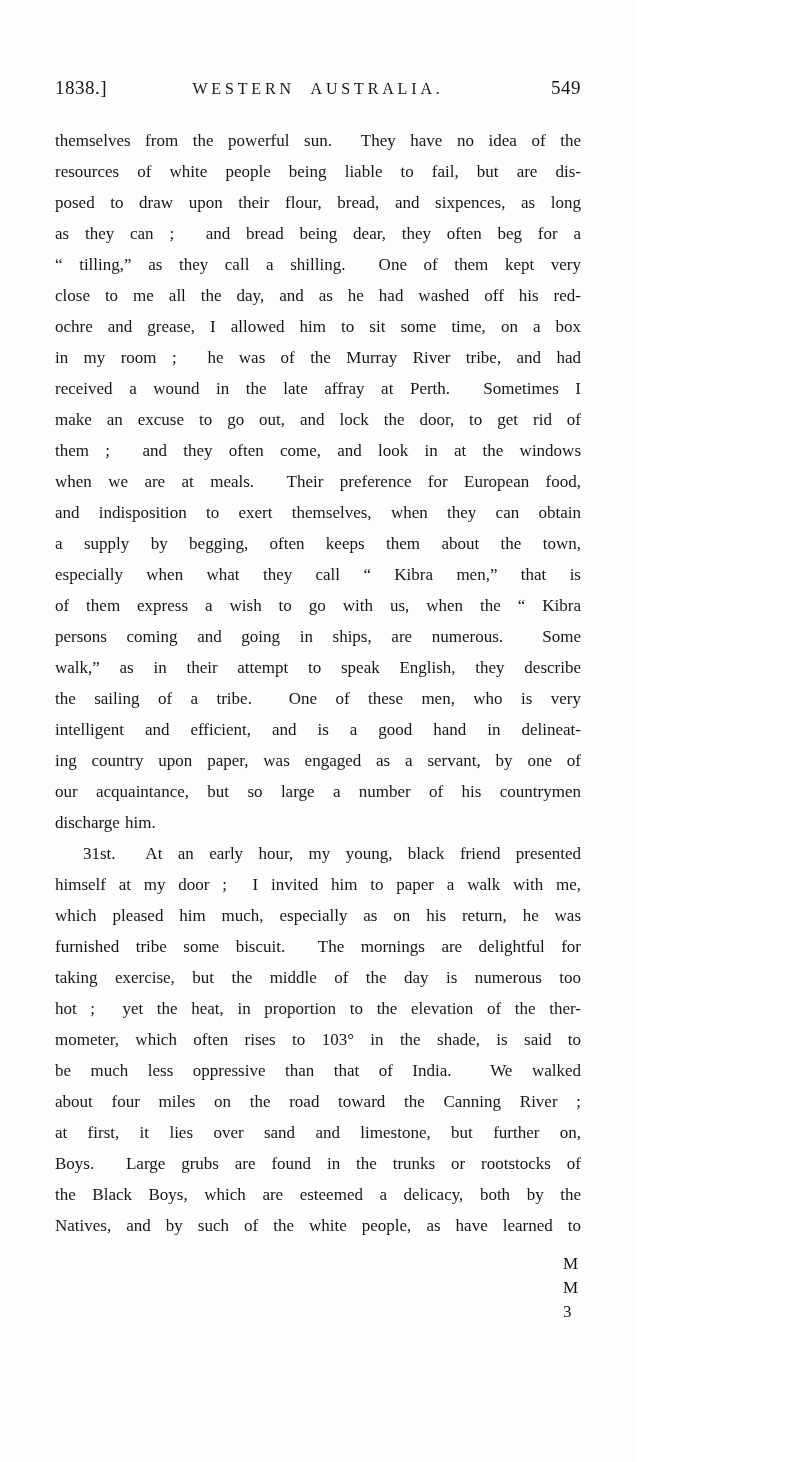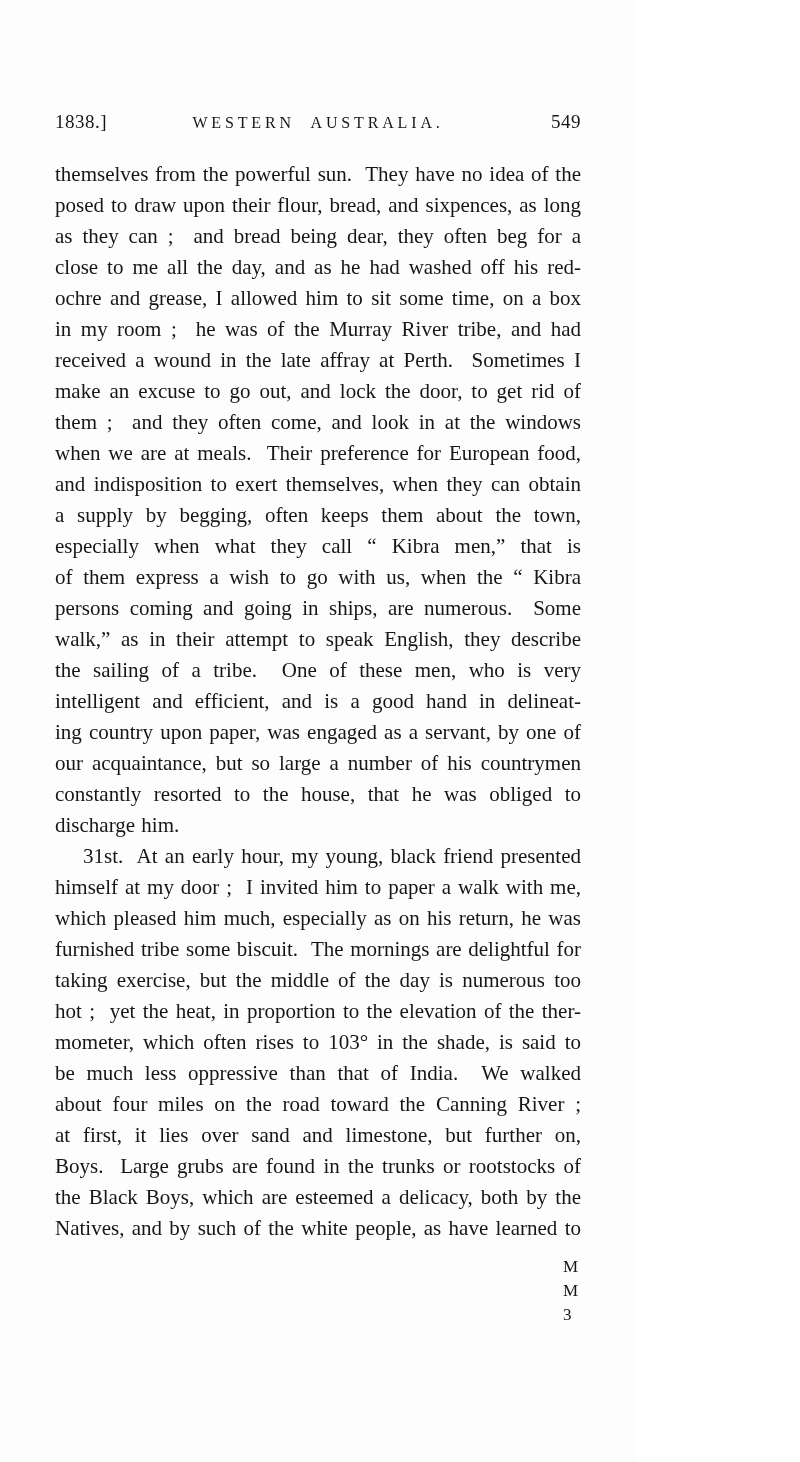--- a/index.html
+++ b/index.html
@@ -8,21 +8,21 @@
     background: #ffffff;
   }
   .page {
     position: relative;
     width: 636px;
     height: 1462px;
     background: #fdfdfd;
     color: #161616;
     font-family: "Liberation Serif", "DejaVu Serif", serif;
     box-sizing: border-box;
-    padding: 110px 55px 0 55px;
+    padding: 76px 55px 0 55px;
     overflow: hidden;
   }
   .header {
     display: flex;
     align-items: baseline;
     justify-content: space-between;
     font-size: 19px;
     line-height: 24px;
     margin-bottom: 24px;
   }
@@ -36,21 +36,21 @@
     font-size: 16px;
     letter-spacing: 0.24em;
     word-spacing: 0.55em;
   }
   .header .page-num {
     width: 110px;
     text-align: right;
     letter-spacing: 0.5px;
   }
   .body-text {
-    font-size: 21px;
+    font-size: 17px;
   }
   .line {
     white-space: pre-wrap;
     text-align: justify;
     text-align-last: justify;
     line-height: 31px;
     height: 31px;
     word-spacing: 1px;
   }
   .line.flush-last {
@@ -74,40 +74,41 @@
 <div class="page">
   <div class="header">
     <span class="year">1838.]</span>
     <span class="running-title">WESTERN AUSTRALIA.</span>
     <span class="page-num">549</span>
   </div>
 
   <div class="body-text" id="page-body">
       <div>
         <div class="line">themselves from the powerful sun.  They have no idea of the</div>
+        <div class="line">resources of white people being liable to fail, but are dis-</div>
         <div class="line">posed to draw upon their flour, bread, and sixpences, as long</div>
         <div class="line">as they can ;  and bread being dear, they often beg for a</div>
+        <div class="line">“ tilling,” as they call a shilling.  One of them kept very</div>
         <div class="line">close to me all the day, and as he had washed off his red-</div>
         <div class="line">ochre and grease, I allowed him to sit some time, on a box</div>
         <div class="line">in my room ;  he was of the Murray River tribe, and had</div>
         <div class="line">received a wound in the late affray at Perth.  Sometimes I</div>
         <div class="line">make an excuse to go out, and lock the door, to get rid of</div>
         <div class="line">them ;  and they often come, and look in at the windows</div>
         <div class="line">when we are at meals.  Their preference for European food,</div>
         <div class="line">and indisposition to exert themselves, when they can obtain</div>
         <div class="line">a supply by begging, often keeps them about the town,</div>
         <div class="line">especially when what they call “ Kibra men,” that is</div>
         <div class="line">of them express a wish to go with us, when the “ Kibra</div>
         <div class="line">persons coming and going in ships, are numerous.  Some</div>
         <div class="line">walk,” as in their attempt to speak English, they describe</div>
         <div class="line">the sailing of a tribe.  One of these men, who is very</div>
         <div class="line">intelligent and efficient, and is a good hand in delineat-</div>
         <div class="line">ing country upon paper, was engaged as a servant, by one of</div>
         <div class="line">our acquaintance, but so large a number of his countrymen</div>
-        <div class="line">constantly resorted to the house, that he was obliged to</div>
         <div class="line flush-last">discharge him.</div>
       </div>
       <div>
         <div class="line indent">31st.  At an early hour, my young, black friend presented</div>
         <div class="line">himself at my door ;  I invited him to paper a walk with me,</div>
         <div class="line">which pleased him much, especially as on his return, he was</div>
         <div class="line">furnished tribe some biscuit.  The mornings are delightful for</div>
         <div class="line">taking exercise, but the middle of the day is numerous too</div>
         <div class="line">hot ;  yet the heat, in proportion to the elevation of the ther-</div>
         <div class="line">mometer, which often rises to 103° in the shade, is said to</div>

